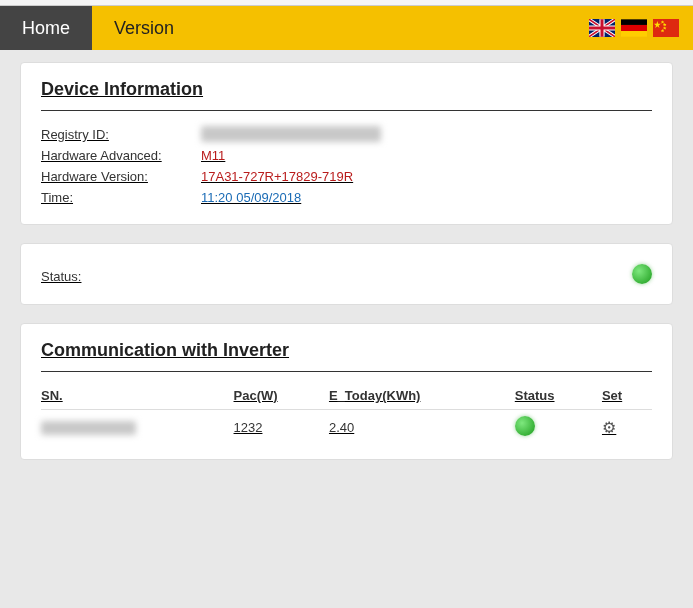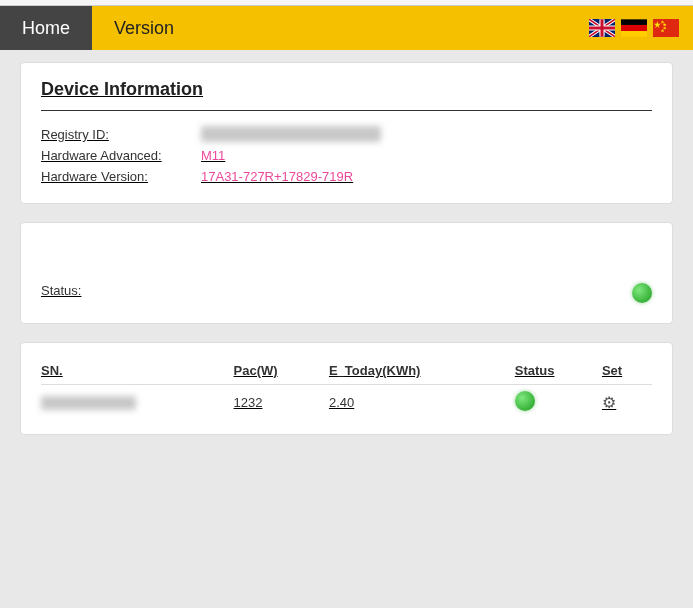--- a/index.html
+++ b/index.html
@@ -80,21 +80,21 @@
       display: flex;
       align-items: flex-end;
       padding: 3px 0;
       font-size: 13px;
     }
     .info-label {
       color: #333;
       min-width: 160px;
     }
     .info-value {
-      color: #ec4899;
+      color: #b91c1c;
     }
     .info-value.blue {
       color: #1a6bb5;
     }
     .blurred-block {
       width: 180px;
       height: 16px;
       background: #c8c8c8;
       border-radius: 2px;
       filter: blur(3px);
@@ -111,24 +111,23 @@
       width: 20px;
       height: 20px;
       border-radius: 50%;
       background: radial-gradient(circle at 35% 35%, #7ee87e, #1a9a1a);
       box-shadow: 0 0 4px rgba(0,150,0,0.4);
       display: inline-block;
     }
     
     .zever-status-row {
       display: flex;
-      align-items: flex-start;
+      align-items: flex-end;
       justify-content: space-between;
       padding: 4px 0;
-      margin-top: 40px;
     }
     
     .inverter-table {
       width: 100%;
       border-collapse: collapse;
     }
     .inverter-table th {
       text-align: left;
       font-weight: bold;
       color: #333;
@@ -213,30 +212,35 @@
       <div class="blurred-block"></div>
     </div>
     <div class="info-row">
       <span class="info-label">Hardware Advanced:</span>
       <span class="info-value">M11</span>
     </div>
     <div class="info-row">
       <span class="info-label">Hardware Version:</span>
       <span class="info-value">17A31-727R+17829-719R</span>
     </div>
+    <div class="info-row">
+      <span class="info-label">Time:</span>
+      <span class="info-value blue">11:20 05/09/2018</span>
+    </div>
   </div>
 
   <div class="card">
     <div class="zever-status-row">
       <span class="info-label">Status:</span>
       <span class="status-dot"></span>
     </div>
   </div>
 
   <div class="card">
+    <div class="card-title">Communication with Inverter</div>
     <table class="inverter-table">
       <thead>
         <tr>
           <th>SN.</th>
           <th>Pac(W)</th>
           <th>E_Today(KWh)</th>
           <th>Status</th>
           <th>Set</th>
         </tr>
       </thead>

